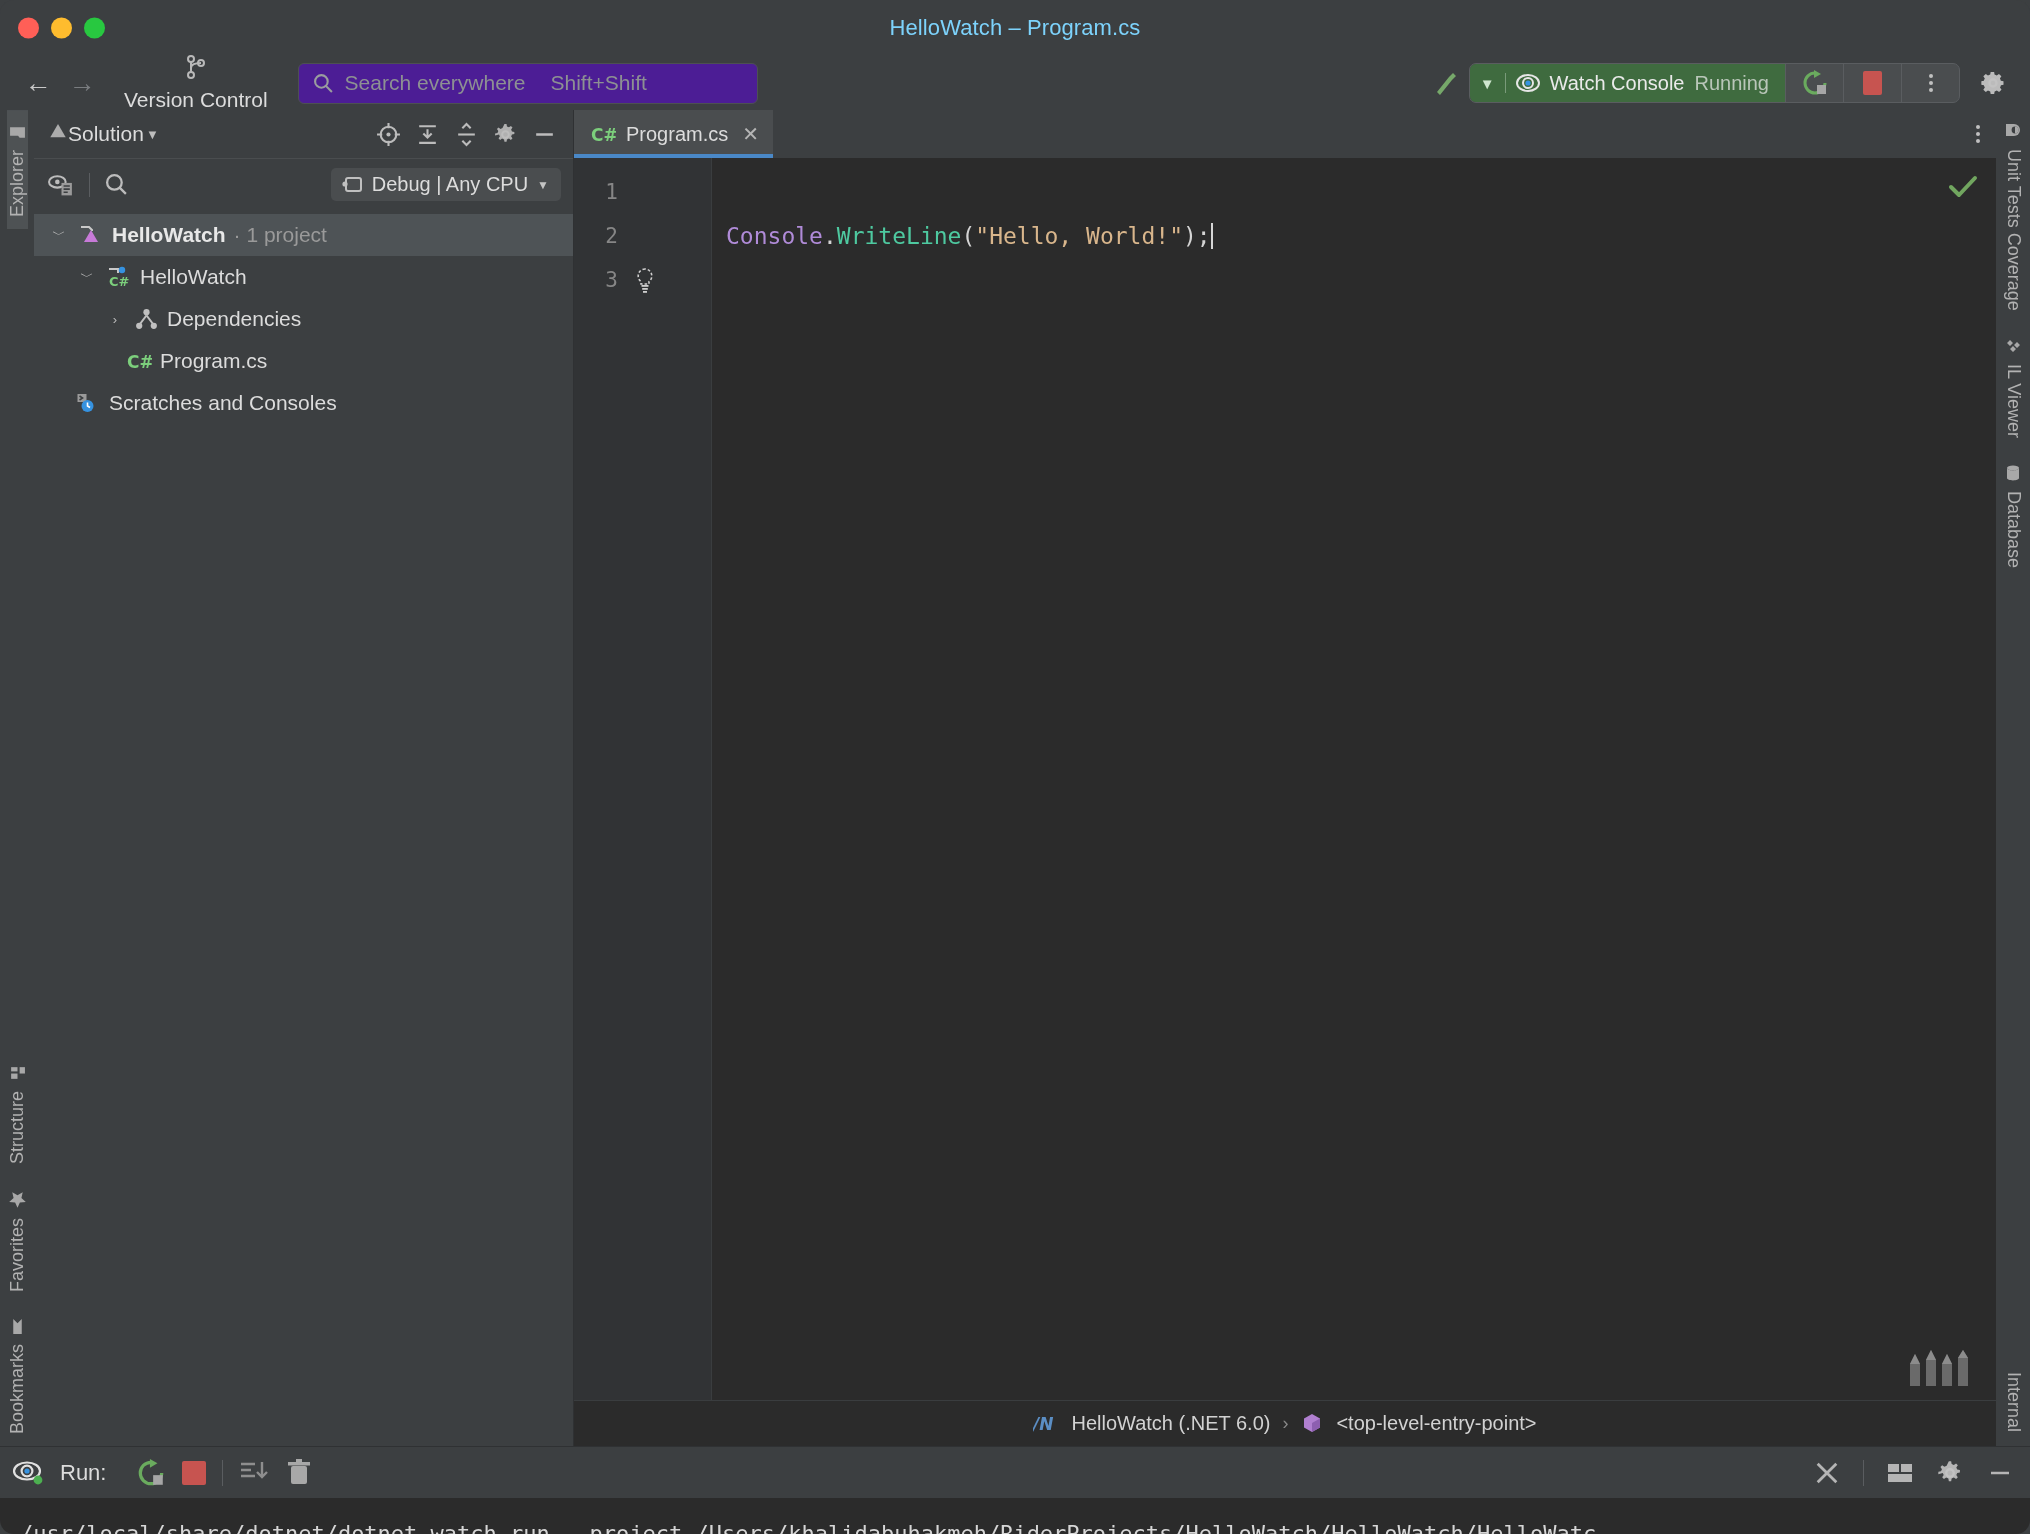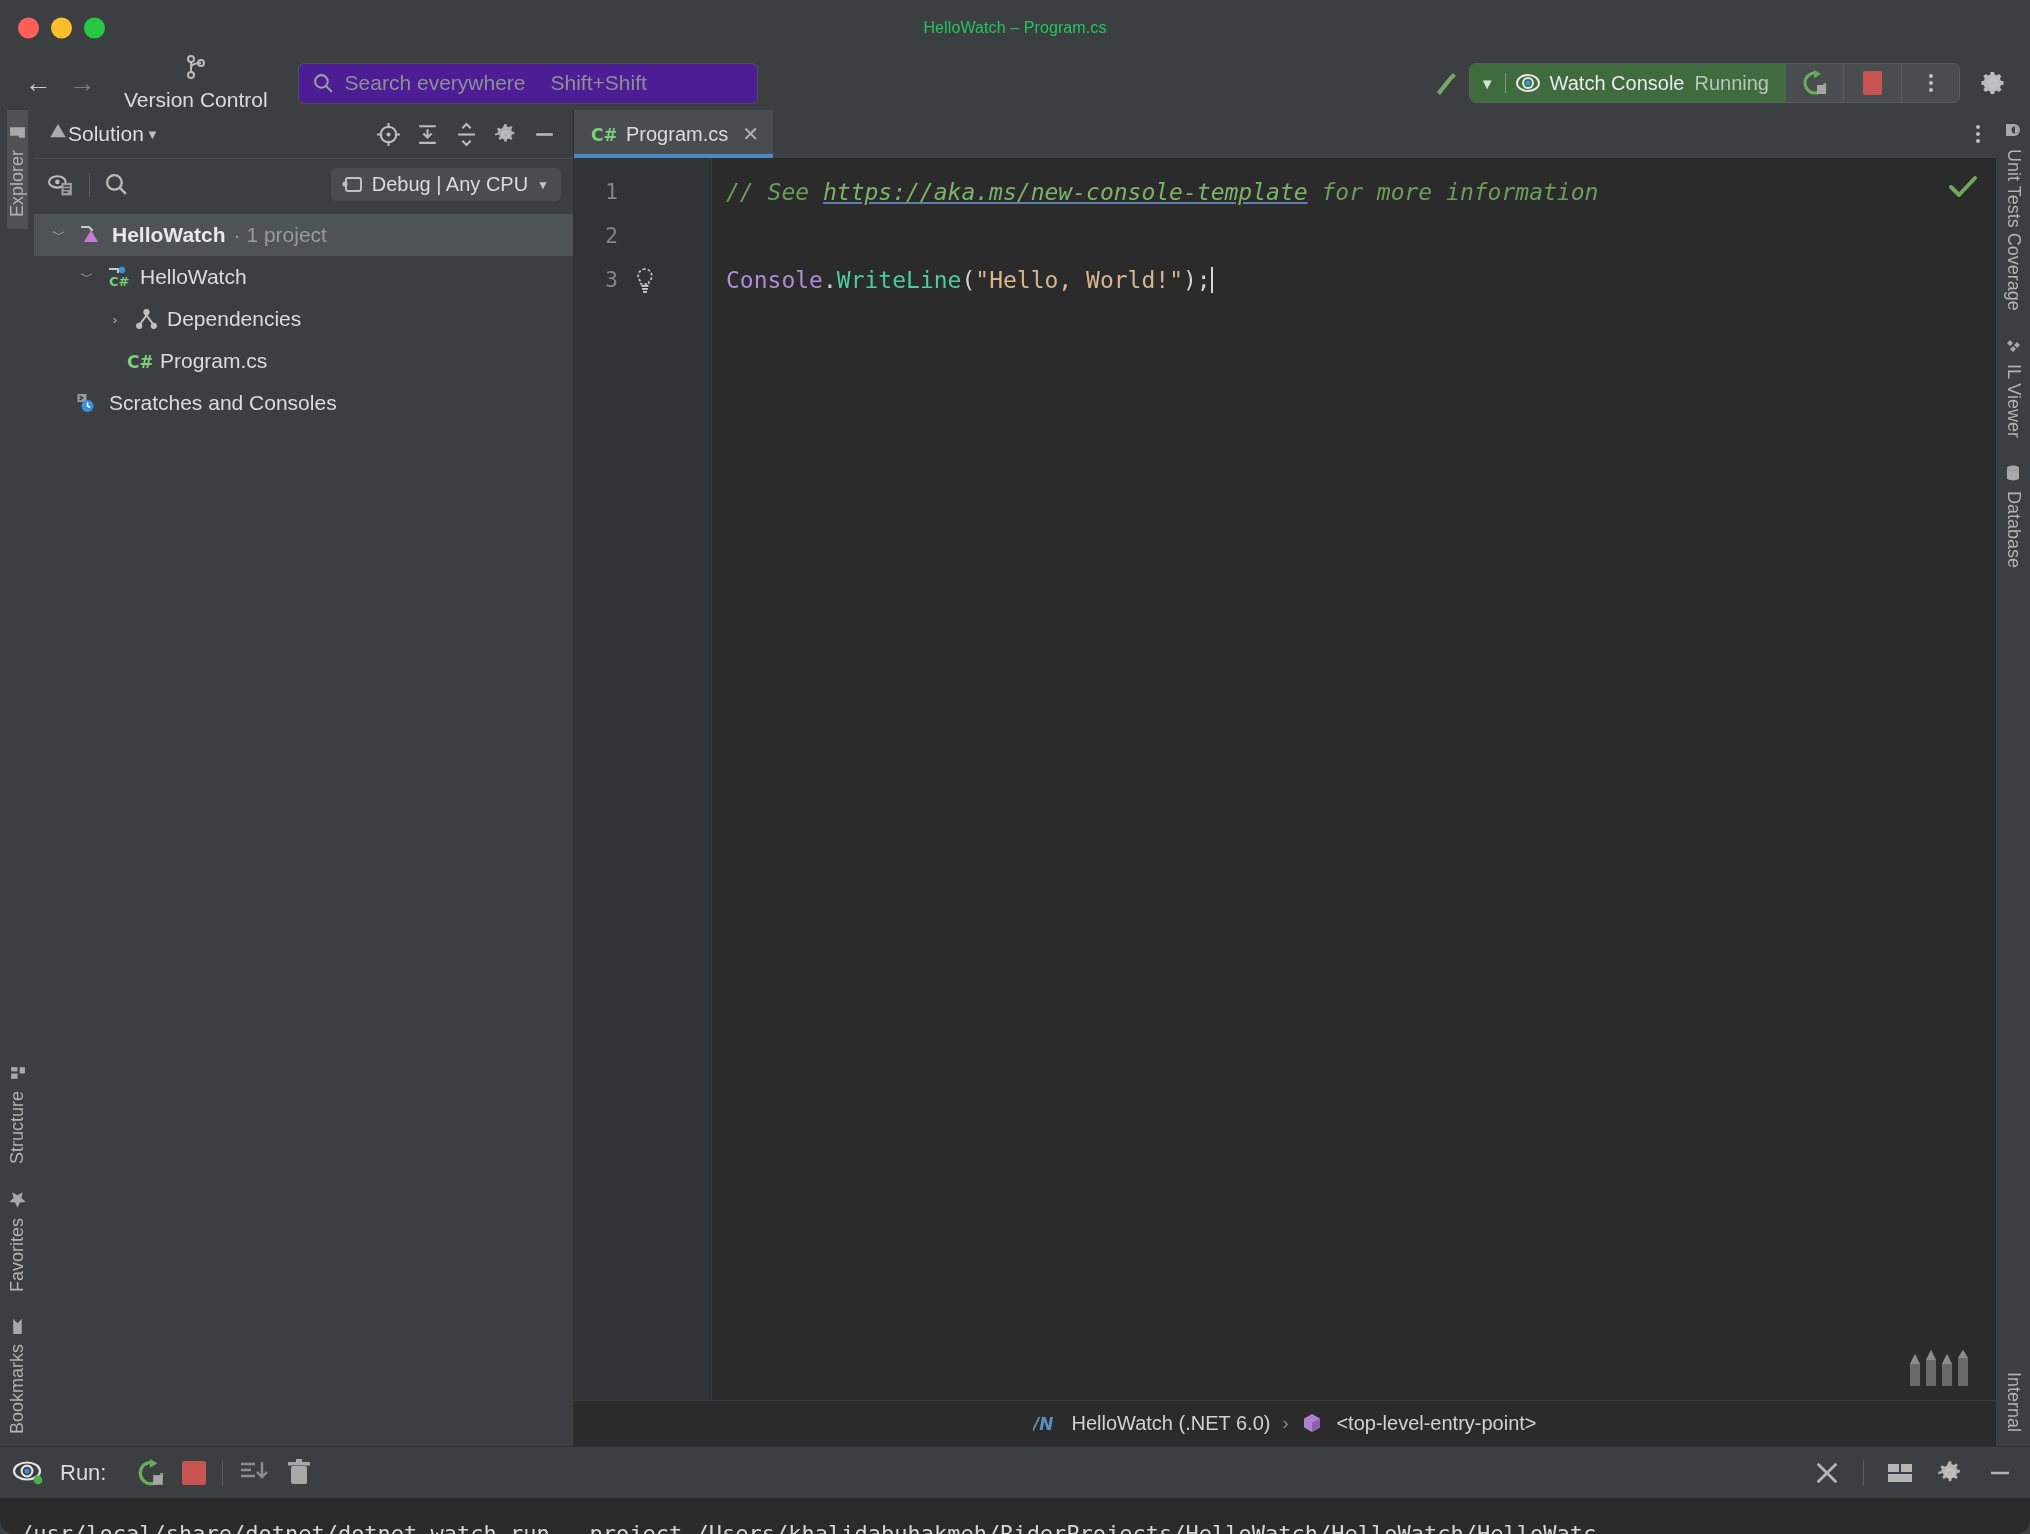--- a/index.html
+++ b/index.html
@@ -27,21 +27,21 @@
   }
   .traffic {
     position: absolute; left: 18px; top: 50%; transform: translateY(-50%);
     display: flex; gap: 12px;
   }
   .tl { width: 21px; height: 21px; border-radius: 50%; }
   .tl.red { background: #ff5f57; }
   .tl.yellow { background: #febc2e; }
   .tl.green { background: #28c840; }
   .wintitle {
-    font-size: 16px; color: #22c55e; letter-spacing: .1px;
+    font-size: 22px; color: #7dd3fc; letter-spacing: .1px;
   }
 
   
   .toolbar {
     height: 54px; background: #3c3f41;
     display: flex; align-items: center;
     padding: 0 14px 0 16px; gap: 0;
     position: relative;
   }
   .nav-arrow {
@@ -511,21 +511,20 @@
                 <path d="M13 3a7 7 0 0 0-4 12.6V18h8v-2.4A7 7 0 0 0 13 3z" fill="none" stroke="#cfcfcf" stroke-width="1.6" stroke-dasharray="2.6 2"></path>
                 <rect x="9.5" y="19" width="7" height="1.8" fill="#cfcfcf"></rect>
                 <rect x="10.2" y="22" width="5.6" height="1.8" fill="#cfcfcf"></rect>
                 <rect x="11" y="25" width="4" height="1.8" fill="#cfcfcf"></rect>
               </svg>
             </span>
           </div>
         </div>
 
         <div class="codearea">
-          <div class="cline"><span class="c-comment">// See </span><span class="c-link">https://aka.ms/new-console-template</span><span class="c-comment"> for more information</span></div>
           <div class="cline"></div>
           <div class="cline"><span class="c-class">Console</span><span class="c-punct">.</span><span class="c-method">WriteLine</span><span class="c-punct">(</span><span class="c-string">"Hello, World!"</span><span class="c-punct">);</span><span class="caret"></span></div>
 
           <div class="ok-check">
             <svg width="30" height="26" viewBox="0 0 30 26">
                 <path d="M3 13l8 8L27 4" fill="none" stroke="#71a65f" stroke-width="4" stroke-linecap="round" stroke-linejoin="round"></path>
               </svg>
           </div>
 
           <div class="pencils">

